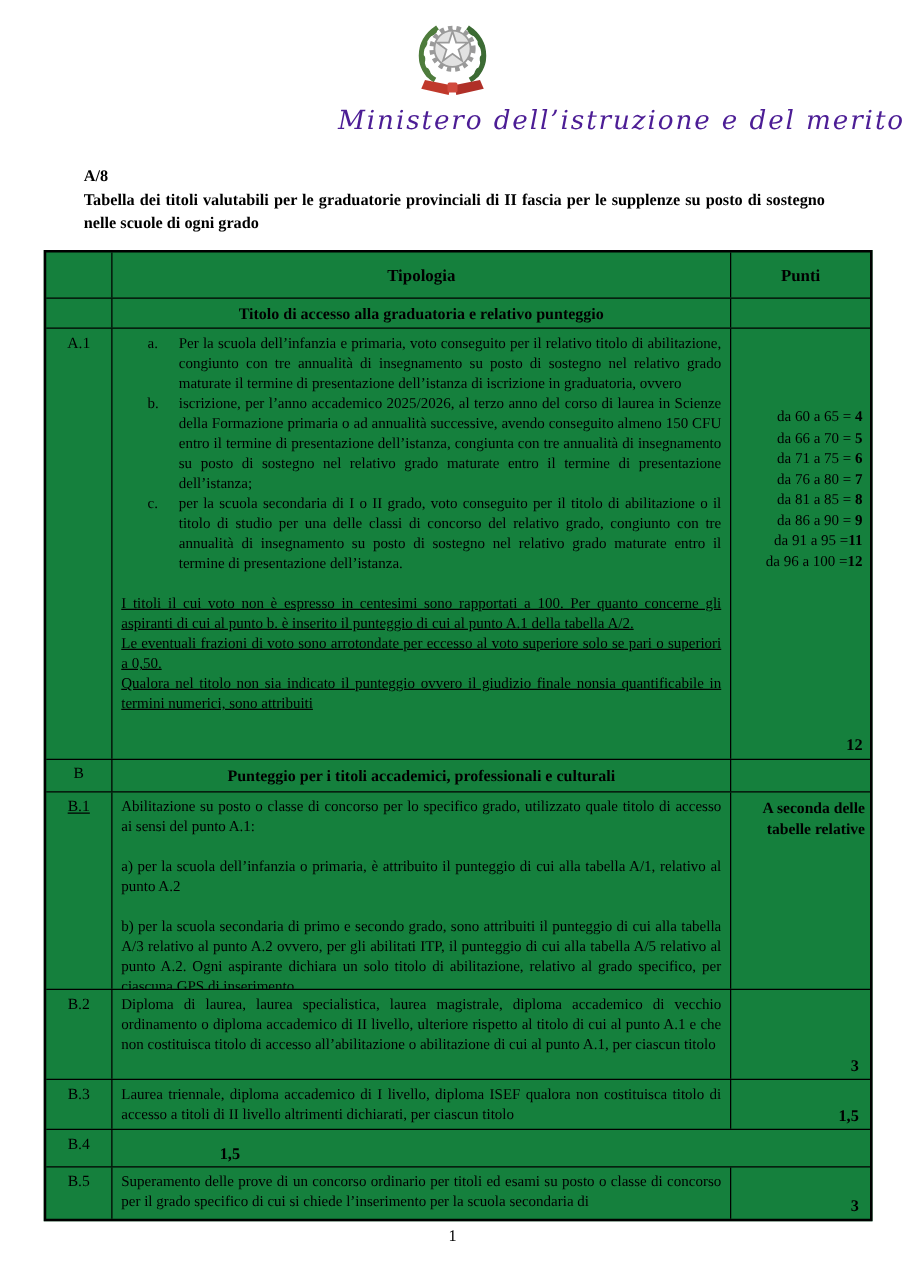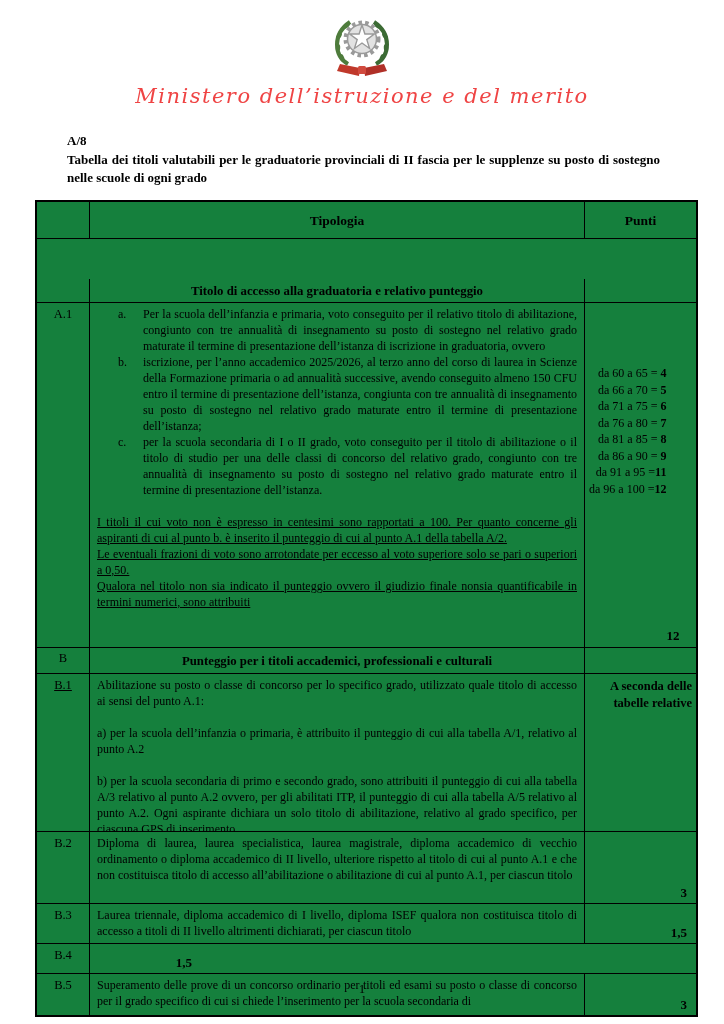--- a/index.html
+++ b/index.html
@@ -10,26 +10,26 @@
     color:#000;
     position:relative;
     overflow:hidden;
   }
   .page { position:absolute; inset:0; background:#fff; }
 
   .emblem { position:absolute; top:12px; left:50%; transform:translateX(-50%); }
 
   .ministry {
     position:absolute; top:84px; left:0; right:0;
-    text-align:center;
+    text-align:right;
     font-family:"DejaVu Serif", serif;
     font-style:italic;
     font-size:21px;
     letter-spacing:1.5px;
-    color:#ef4444;
+    color:#4c1d95;
   }
 
   .doc-code {
     position:absolute; left:67px; top:133px;
     font-weight:bold; font-size:13px;
   }
   .doc-title {
     position:absolute; left:67px; top:151px; width:593px;
     font-weight:bold; font-size:13px; line-height:17.5px;
     text-align:justify;
@@ -43,21 +43,21 @@
   }
   .trow { display:flex; border-bottom:1.5px solid #000; }
   .trow:last-child { border-bottom:none; }
   .c1 { width:53px; border-right:1.5px solid #000; overflow:hidden;
         text-align:center; font-weight:normal; font-size:12.5px; padding-top:4px; }
   .c2 { flex:1; border-right:1.5px solid #000; overflow:hidden;
         font-size:12px; line-height:16px; }
   .c3 { width:111px; overflow:hidden; font-size:12px; }
 
   .r-head { height:37px; }
-  .r-sec  { height:24px;margin-top:40px; }
+  .r-sec  { height:24px; }
   .r-a1   { height:345px; }
   .r-b    { height:26px; }
   .r-b1   { height:158px; }
   .r-b2   { height:72px; }
   .r-b3   { height:40px; }
   .r-b4   { height:30px; }
   .r-b5   { height:41px; }
 
   .hcell { display:flex; align-items:center; justify-content:center;
            font-weight:bold; font-size:13.5px; padding-top:2px; }
@@ -66,21 +66,21 @@
 
   .bodycell { padding:3px 7px 0 7px; text-align:justify; }
 
   .list-item { display:flex; }
   .li-marker { width:25px; flex-shrink:0; margin-left:21px; }
   .li-text { flex:1; text-align:justify; }
 
   .notes { margin-top:16px; }
   .note { text-align:justify;text-decoration:underline; }
 
-  .punti-a1 { display:flex; flex-direction:row; padding:2px 6px 3px 4px; }
+  .punti-a1 { display:flex; flex-direction:column; padding:2px 6px 3px 4px; }
   .scale { margin-top:60px; text-align:right; line-height:16.5px; font-size:12px; }
   .scale-line b { font-weight:bold; }
   .punti-total { margin-top:auto; text-align:right; font-weight:bold; font-size:13px; }
 
   .punti-text { padding:4px 4px 0 4px; text-align:right;
                 font-weight:bold; font-size:12.5px; line-height:17px; }
   .punti-num { display:flex; align-items:flex-end; justify-content:flex-end;
                font-weight:bold; font-size:13px; padding:0 9px 2px 0; }
 
   .para + .para { margin-top:16px; }

